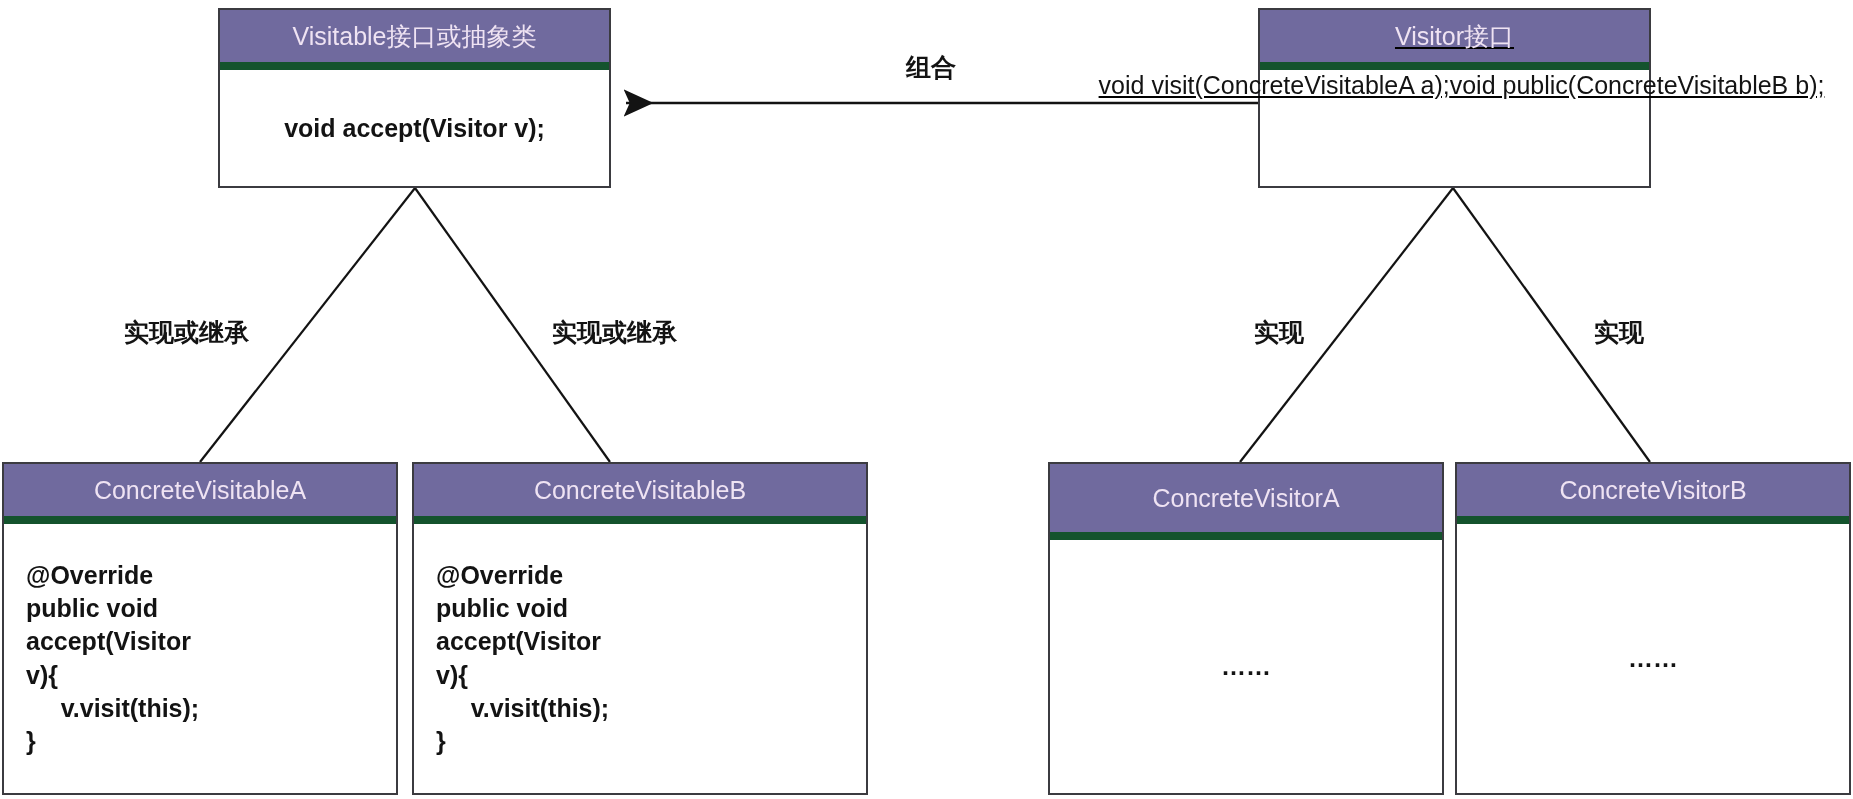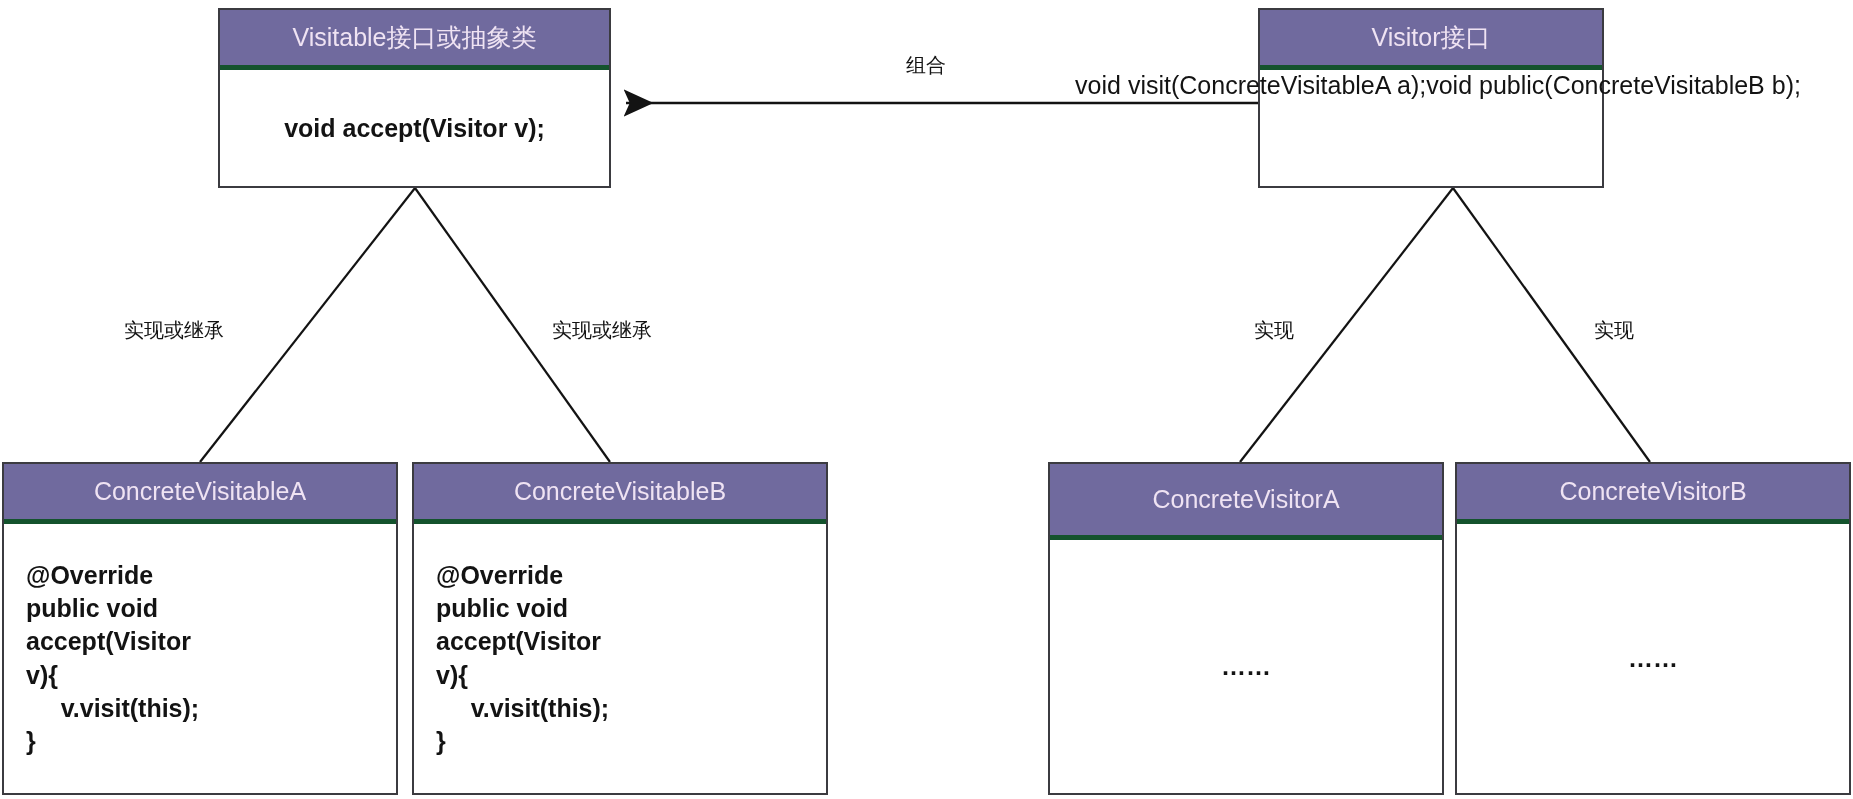--- a/index.html
+++ b/index.html
@@ -30,21 +30,21 @@
     position: absolute;
     box-sizing: border-box;
     border: 2px solid #3b3b40;
     background: #ffffff;
     display: flex;
     flex-direction: column;
   }
   .uml-header {
     box-sizing: border-box;
     background: #706A9E;
-    border-bottom: 5px solid #14532d;
+    border-bottom: 8px solid #14532d;
     color: #EFE3F3;
     text-align: center;
     font-size: 25px;
     line-height: 1;
     display: flex;
     align-items: center;
     justify-content: center;
     flex: 0 0 auto;
   }
   .uml-body {
@@ -79,24 +79,25 @@
     justify-content: center;
     height: 100%;
     padding-left: 16px;
   }
   .body-ops .line {
     line-height: 1.25;
     white-space: pre;
   }
   .edge-label {
     position: absolute;
-    font-size: 20px;
+    font-size: 25px;
     color: #131313;
     white-space: nowrap;
     line-height: 1;
+    font-weight: bold;
   }
   .dots {
     letter-spacing: 0px;
   }
 </style>
 </head>
 <body>
 
 <div id="canvas">
 
@@ -122,21 +123,21 @@
     <div class="uml-header" style="height:60px;">
       <span>Visitable接口或抽象类</span>
     </div>
     <div class="uml-body">
       <div class="body-center">
         <span>void accept(Visitor v);</span>
       </div>
     </div>
   </div>
 
-  <div class="uml-class" style="left:1258px; top:8px; width:346px; height:180px;">
+  <div class="uml-class" style="left:1258px; top:8px; width:393px; height:180px;text-decoration:underline;">
     <div class="uml-header" style="height:60px;">
       <span>Visitor接口</span>
     </div>
     <div class="uml-body">
       <div class="body-ops" style="padding-left:14px;">
         <div class="line">void visit(ConcreteVisitableA a);</div>
         <div class="line">void public(ConcreteVisitableB b);</div>
       </div>
     </div>
   </div>
@@ -150,21 +151,21 @@
         <div class="line">@Override</div>
         <div class="line">public void</div>
         <div class="line">accept(Visitor</div>
         <div class="line">v){</div>
         <div class="line">     v.visit(this);</div>
         <div class="line">}</div>
       </div>
     </div>
   </div>
 
-  <div class="uml-class" style="left:412px; top:462px; width:416px; height:333px;">
+  <div class="uml-class" style="left:412px; top:462px; width:456px; height:333px;">
     <div class="uml-header" style="height:60px;">
       <span>ConcreteVisitableB</span>
     </div>
     <div class="uml-body">
       <div class="body-lines">
         <div class="line">@Override</div>
         <div class="line">public void</div>
         <div class="line">accept(Visitor</div>
         <div class="line">v){</div>
         <div class="line">     v.visit(this);</div>

